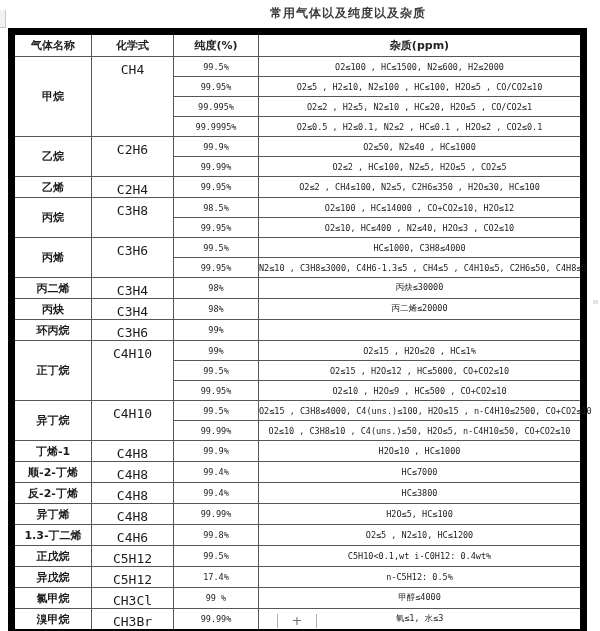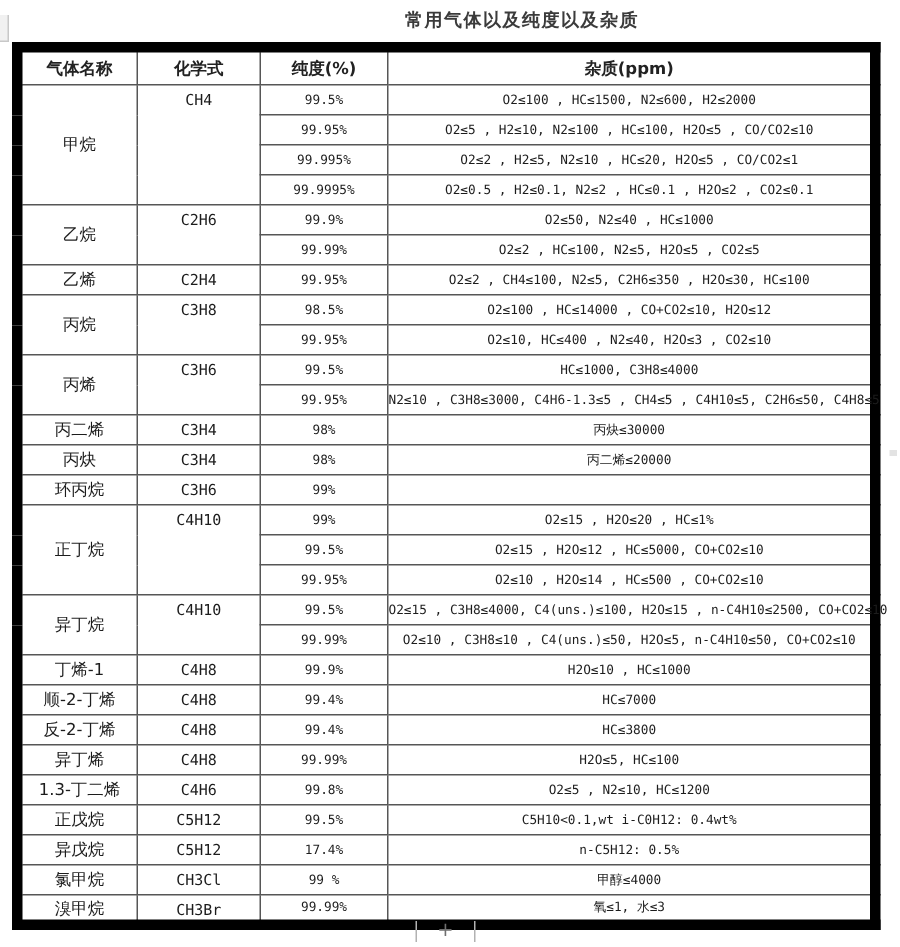--- a/index.html
+++ b/index.html
@@ -54,26 +54,26 @@
   .gas-table thead tr { height: 25px; }
   .gas-table tbody tr { height: 20px; }
   .gas-table th {
     font-family: "DejaVu Sans", sans-serif;
     font-weight: bold;
     font-size: 11px;
     color: #222222;
   }
   td.gas-name {
     font-family: "DejaVu Sans", sans-serif;
-    font-weight: normal;
+    font-weight: bold;
     font-size: 11px;
     vertical-align: middle;
   }
   td.formula {
-    font-size: 10px;
+    font-size: 13px;
     vertical-align: top;
     padding-top: 5px;
   }
   td.purity {
     font-size: 8.5px;
     vertical-align: middle;
   }
   td.impurity {
     font-size: 8.5px;
     vertical-align: middle;
@@ -202,21 +202,21 @@
         <td class="formula" rowspan="3">C4H10</td>
         <td class="purity">99%</td>
         <td class="impurity">O2≤15 , H2O≤20 , HC≤1%</td>
       </tr>
       <tr>
         <td class="purity">99.5%</td>
         <td class="impurity">O2≤15 , H2O≤12 , HC≤5000, CO+CO2≤10</td>
       </tr>
       <tr>
         <td class="purity">99.95%</td>
-        <td class="impurity">O2≤10 , H2O≤14 , HC≤500 , CO+CO2≤10</td>
+        <td class="impurity">O2≤10 , H2O≤9 , HC≤500 , CO+CO2≤10</td>
       </tr>
       <tr>
         <td class="gas-name" rowspan="2">异丁烷</td>
         <td class="formula" rowspan="2">C4H10</td>
         <td class="purity">99.5%</td>
         <td class="impurity">O2≤15 , C3H8≤4000, C4(uns.)≤100, H2O≤15 , n-C4H10≤2500, CO+CO2≤10</td>
       </tr>
       <tr>
         <td class="purity">99.99%</td>
         <td class="impurity">O2≤10 , C3H8≤10 , C4(uns.)≤50, H2O≤5, n-C4H10≤50, CO+CO2≤10</td>

